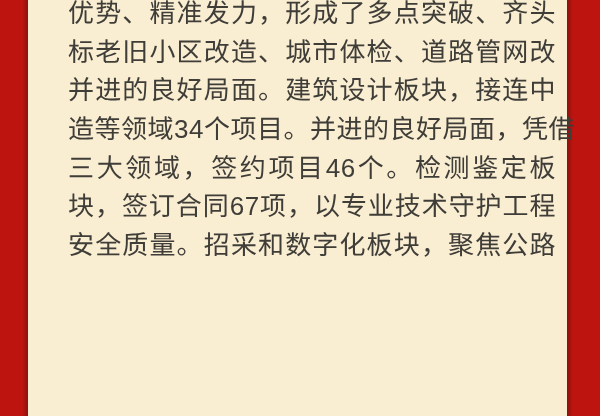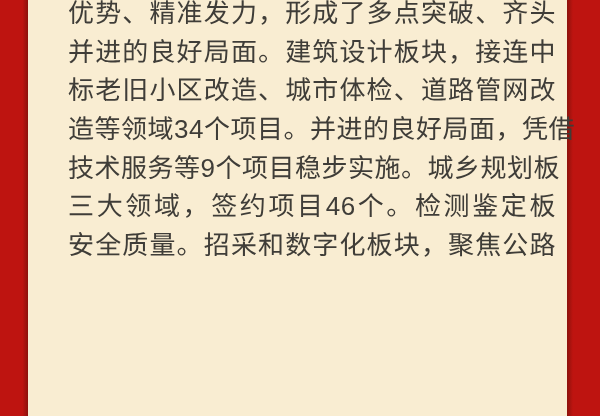--- a/index.html
+++ b/index.html
@@ -59,20 +59,20 @@
 </style>
 </head>
 <body>
 
 <div class="poster-page">
   <div class="red-band left"></div>
   <div class="red-band right"></div>
 
   <div class="article-text">
     <div class="text-line">优势、精准发力，形成了多点突破、齐头</div>
+    <div class="text-line">标老旧小区改造、城市体检、道路管网改</div>
     <div class="text-line">并进的良好局面。建筑设计板块，接连中</div>
-    <div class="text-line">标老旧小区改造、城市体检、道路管网改</div>
     <div class="text-line">造等领域34个项目。并进的良好局面，凭借</div>
-    <div class="text-line">技术服务等9个项目稳步实施。城乡规划板</div>
     <div class="text-line">三大领域，签约项目46个。检测鉴定板</div>
+    <div class="text-line">块，签订合同67项，以专业技术守护工程</div>
     <div class="text-line">安全质量。招采和数字化板块，聚焦公路</div>
   </div>
 </div>
 
 </body></html>

